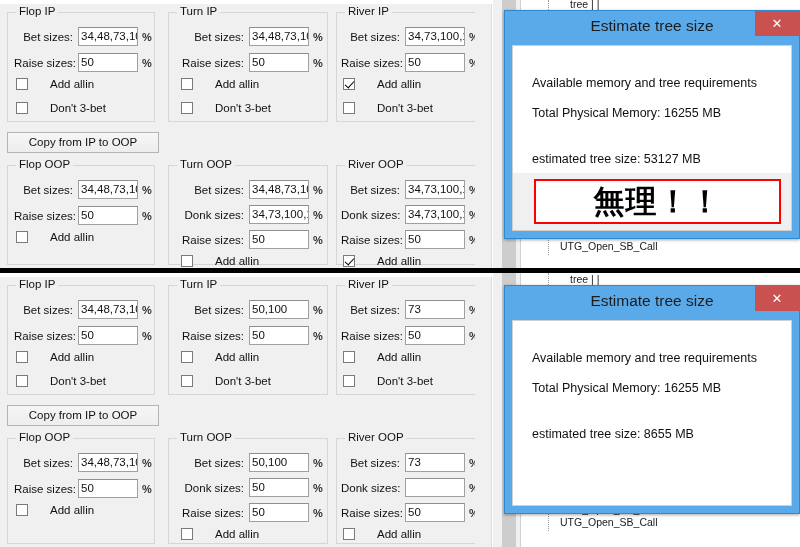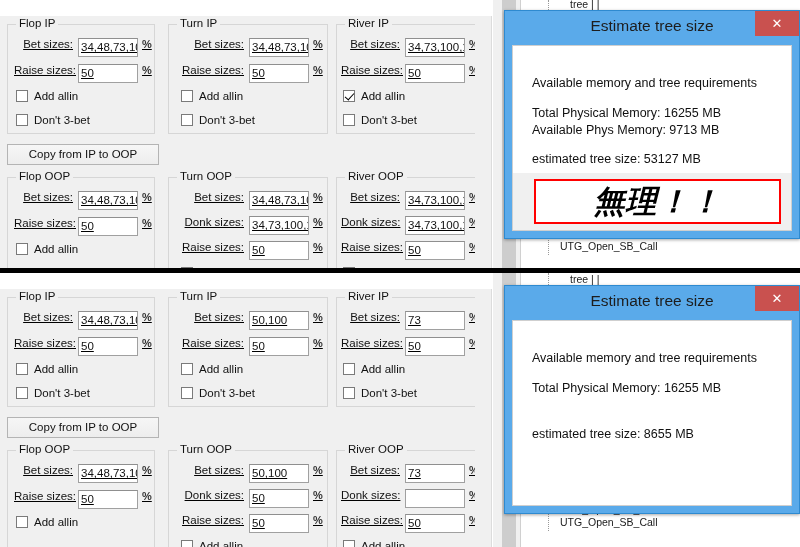--- a/index.html
+++ b/index.html
@@ -17,21 +17,21 @@
   .half { position: absolute; left: 0; width: 800px; height: 268px; overflow: hidden; }
   .half.top { top: 0; }
   .half.bottom { top: 273px; height: 274px; }
   .divider {
     position: absolute; left: 0; top: 268px; width: 800px; height: 5px;
     background: #000000;
   }
 
   
   .settings-pane {
-    position: absolute; left: 0; top: 16px;
+    position: absolute; left: 0; top: 4px;
     width: 492px; height: 100%;
     background: #f0f0f0;
     border-right: 1px solid #dcdcdc;
   }
   .pane-scroll {
     position: absolute; right: 0; top: 0; width: 16px; height: 100%;
     background: #f0f0f0;
   }
 
   
@@ -47,22 +47,22 @@
     padding: 0 3px;
     font-size: 11.5px;
     color: #111;
     line-height: 13px;
     white-space: nowrap;
   }
 
   .field-row {
     position: absolute;
     display: flex;
+    align-items: center;
     height: 21px;
-    text-decoration: underline;
   }
   .field-label {
     font-size: 11.5px;
     color: #111;
     text-align: right;
     white-space: nowrap;
     padding-right: 5px;
   }
   .txt {
     height: 19px;
@@ -103,21 +103,21 @@
     position: absolute;
     left: 3px; top: 0px;
     width: 4px; height: 8px;
     border: solid #000;
     border-width: 0 1.6px 1.6px 0;
     transform: rotate(42deg);
   }
   .check-label {
     font-size: 11.5px;
     color: #111;
-    padding-left: 6px;
+    padding-left: 22px;
     white-space: nowrap;
   }
 
   .copy-btn {
     position: absolute;
     left: 7px;
     width: 152px; height: 21px;
     background: linear-gradient(#f6f6f6, #ededed);
     border: 1px solid #b4b4b4;
     font-family: "Liberation Sans", sans-serif;
@@ -216,21 +216,20 @@
     background: #f0f0f0;
   }
   .verdict-box {
     position: absolute;
     left: 21px; right: 10px; top: 6px; bottom: 6px;
     border: 2px solid #ff0000;
     background: #ffffff;
     display: flex;
     align-items: flex-start;
     justify-content: center;
-    font-style: italic;
   }
   .verdict-text {
     font-family: "DejaVu Sans", sans-serif;
     font-weight: bold;
     font-size: 31px;
     color: #000000;
     letter-spacing: 1px;
     white-space: nowrap;
   }
   .verdict-text.small { font-size: 27px; letter-spacing: 0px; }
@@ -392,21 +391,20 @@
       </div>
 
       <div class="dialog" style="top:10px;">
         <div class="dialog-titlebar">
           <div class="dialog-title">Estimate tree size</div>
           <div class="dialog-close">✕</div>
         </div>
         <div class="dialog-body">
           <div class="dlg-text" style="top:30px;">Available memory and tree requirements</div>
           <div class="dlg-text" style="top:60px;">Total Physical Memory: 16255 MB</div>
-          <div class="dlg-text" style="top:77px;">Available Phys Memory: 9713 MB</div>
           <div class="dlg-text" style="top:106px;">estimated tree size: 53127 MB</div>
           <div class="verdict-band">
             <div class="verdict-box">
               <span class="verdict-text">無理！！</span>
             </div>
           </div>
         </div>
       </div>
     </div>
   </div>

